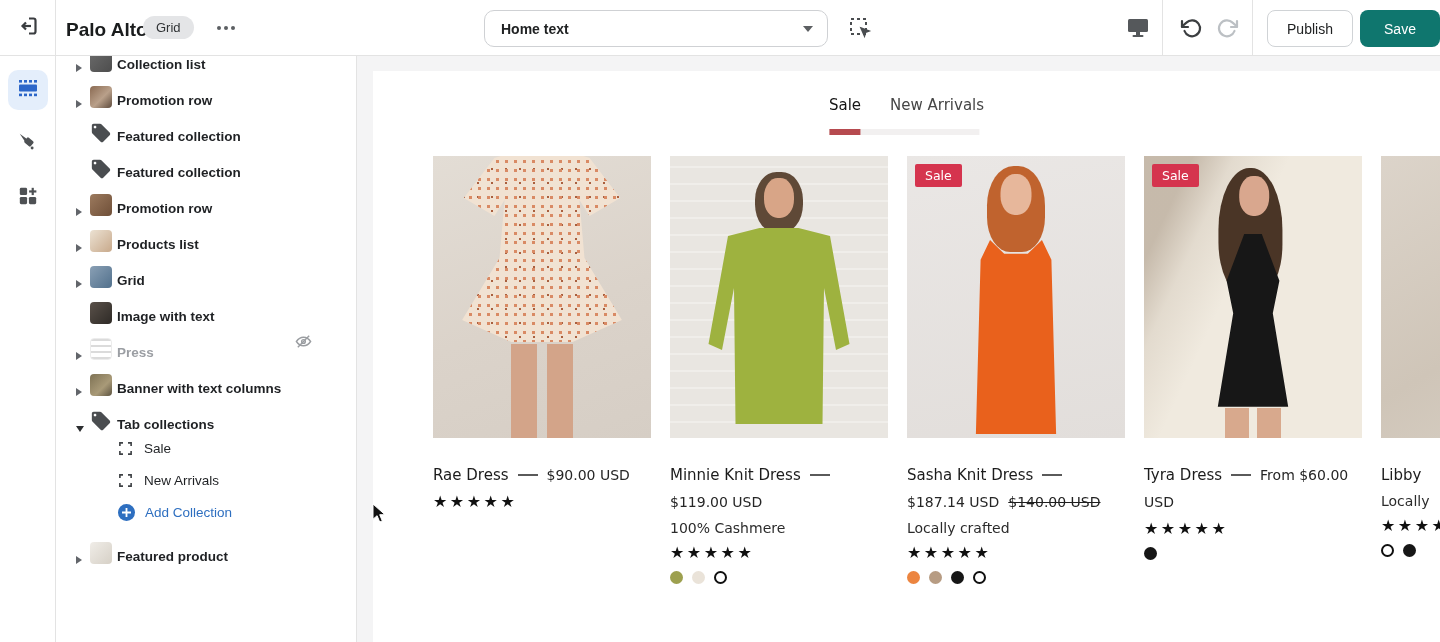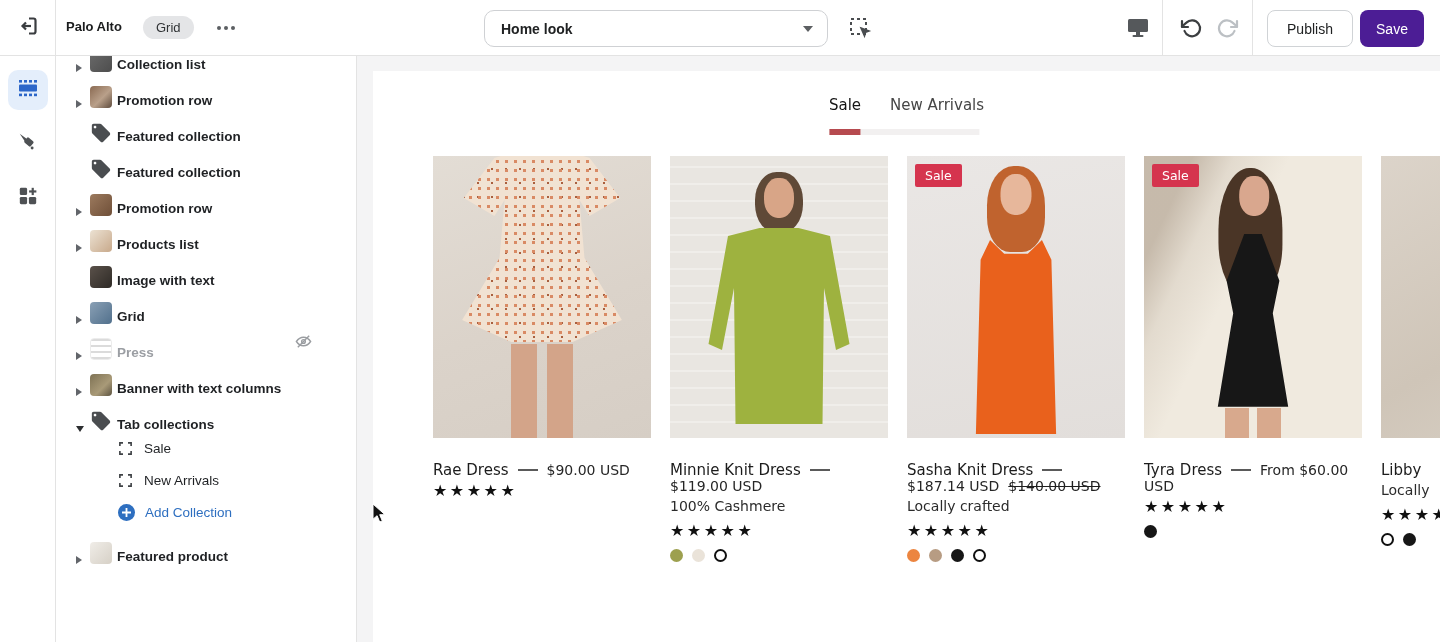--- a/index.html
+++ b/index.html
@@ -4,40 +4,40 @@
 <style>
   * { margin:0; padding:0; box-sizing:border-box; }
   html,body { width:1440px; height:642px; overflow:hidden; background:#fff;
     font-family:"Liberation Sans", sans-serif; }
 
   
   .topbar { position:absolute; left:0; top:0; width:1440px; height:56px; background:#fff;
     border-bottom:1px solid #e3e3e3; z-index:30; }
   .exit-cell { position:absolute; left:0; top:0; width:56px; height:56px;
     border-right:1px solid #e3e3e3; display:flex; align-items:center; justify-content:center; cursor:pointer; }
-  .store-name { position:absolute; left:66px; top:19px; font-size:13px; font-weight:700; color:#1a1c1d; }
+  .store-name { position:absolute; left:66px; top:19px; font-size:19px; font-weight:700; color:#1a1c1d; }
   .draft-pill { position:absolute; left:143px; top:16px; background:#e4e5e7; color:#303335;
     font-size:13px; font-weight:500; padding:4px 13px; border-radius:14px; }
   .more-dots { position:absolute; left:215px; top:21px; cursor:pointer; }
   .page-select { position:absolute; left:484px; top:10px; width:344px; height:37px;
     border:1px solid #cfd1d4; border-radius:10px; display:flex; align-items:center;
     padding:0 14px 0 16px; cursor:pointer; background:#fff; }
   .page-select .val { font-size:14px; font-weight:600; color:#202223; flex:1; }
   .chev { width:0; height:0; border-left:5px solid transparent; border-right:5px solid transparent;
     border-top:6px solid #5c5f62; }
   .inspect-btn { position:absolute; left:849px; top:17px; cursor:pointer; }
   .tb-divider { position:absolute; top:0; width:1px; height:56px; background:#e3e3e3; }
   .monitor-btn { position:absolute; left:1126px; top:17px; cursor:pointer; }
   .undo-btn { position:absolute; left:1179px; top:16px; cursor:pointer; }
   .redo-btn { position:absolute; left:1216px; top:16px; cursor:pointer; }
   .publish-btn { position:absolute; left:1267px; top:10px; width:86px; height:37px; background:#fff;
     border:1px solid #d0d3d6; border-radius:8px; font-size:14px; font-weight:500; color:#202223;
     font-family:"Liberation Sans",sans-serif; cursor:pointer; }
-  .save-btn { position:absolute; left:1360px; top:10px; width:64px; height:37px; border:none;
-    border-radius:8px; font-size:14px; font-weight:500; color:#fff; background:#4c1d95;
+  .save-btn { position:absolute; left:1360px; top:10px; width:80px; height:37px; border:none;
+    border-radius:8px; font-size:14px; font-weight:500; color:#fff; background:#0f766e;
     font-family:"Liberation Sans",sans-serif; cursor:pointer; }
 
   
   .rail { position:absolute; left:0; top:56px; width:56px; height:586px; background:#fff;
     border-right:1px solid #e3e3e3; z-index:20; }
   .rail-item { width:40px; height:40px; margin:14px auto 4px; border-radius:10px;
     display:flex; align-items:center; justify-content:center; cursor:pointer; }
   .rail-item.selected { background:#e4eefb; }
 
   
@@ -89,21 +89,21 @@
   .tab.inactive { color:#464646; }
   .tab-track { margin-top:15px; width:150px; height:6px; background:#f2f0f0; position:relative; }
   .tab-track-fill { position:absolute; left:0; top:0; width:31px; height:6px; background:#b64a4f; }
 
   .products { position:absolute; left:60px; top:85px; display:flex; gap:19px; }
   .pcard { width:218px; flex:none; font-family:"DejaVu Sans",sans-serif; }
   .pimg { width:218px; height:282px; position:relative; overflow:hidden; }
   .badge { position:absolute; left:8px; top:8px; background:#d5344e; color:#fff; font-size:12.5px;
     padding:4px 10px; border-radius:2px; z-index:3; }
   .pinfo { padding-top:24px; }
-  .titlerow { font-size:15px; line-height:16px; color:#1c1c1c; }
+  .titlerow { font-size:15px; line-height:27px; color:#1c1c1c; }
   .pname { font-weight:500; }
   .pdash { display:inline-block; width:20px; height:2px; background:#5a5a5a; vertical-align:4px; margin:0 9px; }
   .pprice { font-size:14px; color:#262626; }
   .pcompare { font-size:14px; color:#1f1f1f; text-decoration:line-through; margin-left:9px; }
   .psub { font-size:14px; line-height:24px; color:#2b2b2b; }
   .pstars { font-size:16px; letter-spacing:2.5px; color:#101010; line-height:25px; }
   .pswatches { display:flex; gap:9px; margin-top:6px; align-items:center; }
   .swatch { width:13px; height:13px; border-radius:50%; flex:none; }
   .swatch-outline { background:#fff; border:2.2px solid #101010; }
 
@@ -167,21 +167,21 @@
   <div class="store-name">Palo Alto</div>
   <div class="draft-pill">Grid</div>
   <div class="more-dots">
     <svg width="22" height="14" viewBox="0 0 22 14" fill="#5c5f62">
       <circle cx="4" cy="7" r="2"></circle>
         <circle cx="11" cy="7" r="2"></circle>
         <circle cx="18" cy="7" r="2"></circle>
     </svg>
   </div>
   <div class="page-select">
-    <span class="val">Home look</span>
+    <span class="val">Home text</span>
     <span class="chev"></span>
   </div>
   <div class="inspect-btn">
     <svg width="23" height="23" viewBox="0 0 23 23">
       <rect x="2" y="2" width="15" height="15" fill="none" stroke="#4a4d50" stroke-width="2" stroke-dasharray="3 3"></rect>
       <path d="M12 11l8 3-3.4 1.2L15.5 19z" fill="#4a4d50" stroke="#4a4d50" stroke-width="1.5"></path>
     </svg>
   </div>
   <div class="tb-divider" style="left:1162px"></div>
   <div class="monitor-btn">
@@ -286,29 +286,29 @@
     <span class="slabel">Promotion row</span>
 
   </div>
       <div class="srow">
     <span class="caret c-right"></span>
     <span class="thumb thumb-products-list"></span>
     <span class="slabel">Products list</span>
 
   </div>
       <div class="srow">
+    <span class="caret c-right"></span>
+    <span class="thumb thumb-grid"></span>
+    <span class="slabel">Grid</span>
+
+  </div>
+      <div class="srow">
     <span class="caret c-none"></span>
     <span class="thumb thumb-image-with-text"></span>
     <span class="slabel">Image with text</span>
-
-  </div>
-      <div class="srow">
-    <span class="caret c-right"></span>
-    <span class="thumb thumb-grid"></span>
-    <span class="slabel">Grid</span>
 
   </div>
       <div class="srow row-hidden">
     <span class="caret c-right"></span>
     <span class="thumb thumb-press"></span>
     <span class="slabel">Press</span>
     <span class="eye">
       <svg width="17" height="15" viewBox="0 0 24 20" fill="none" stroke="#9a9da1" stroke-width="2">
         <path d="M2 10s4-6 10-6 10 6 10 6-4 6-10 6S2 10 2 10z"></path>
         <circle cx="12" cy="10" r="2.6"></circle>

